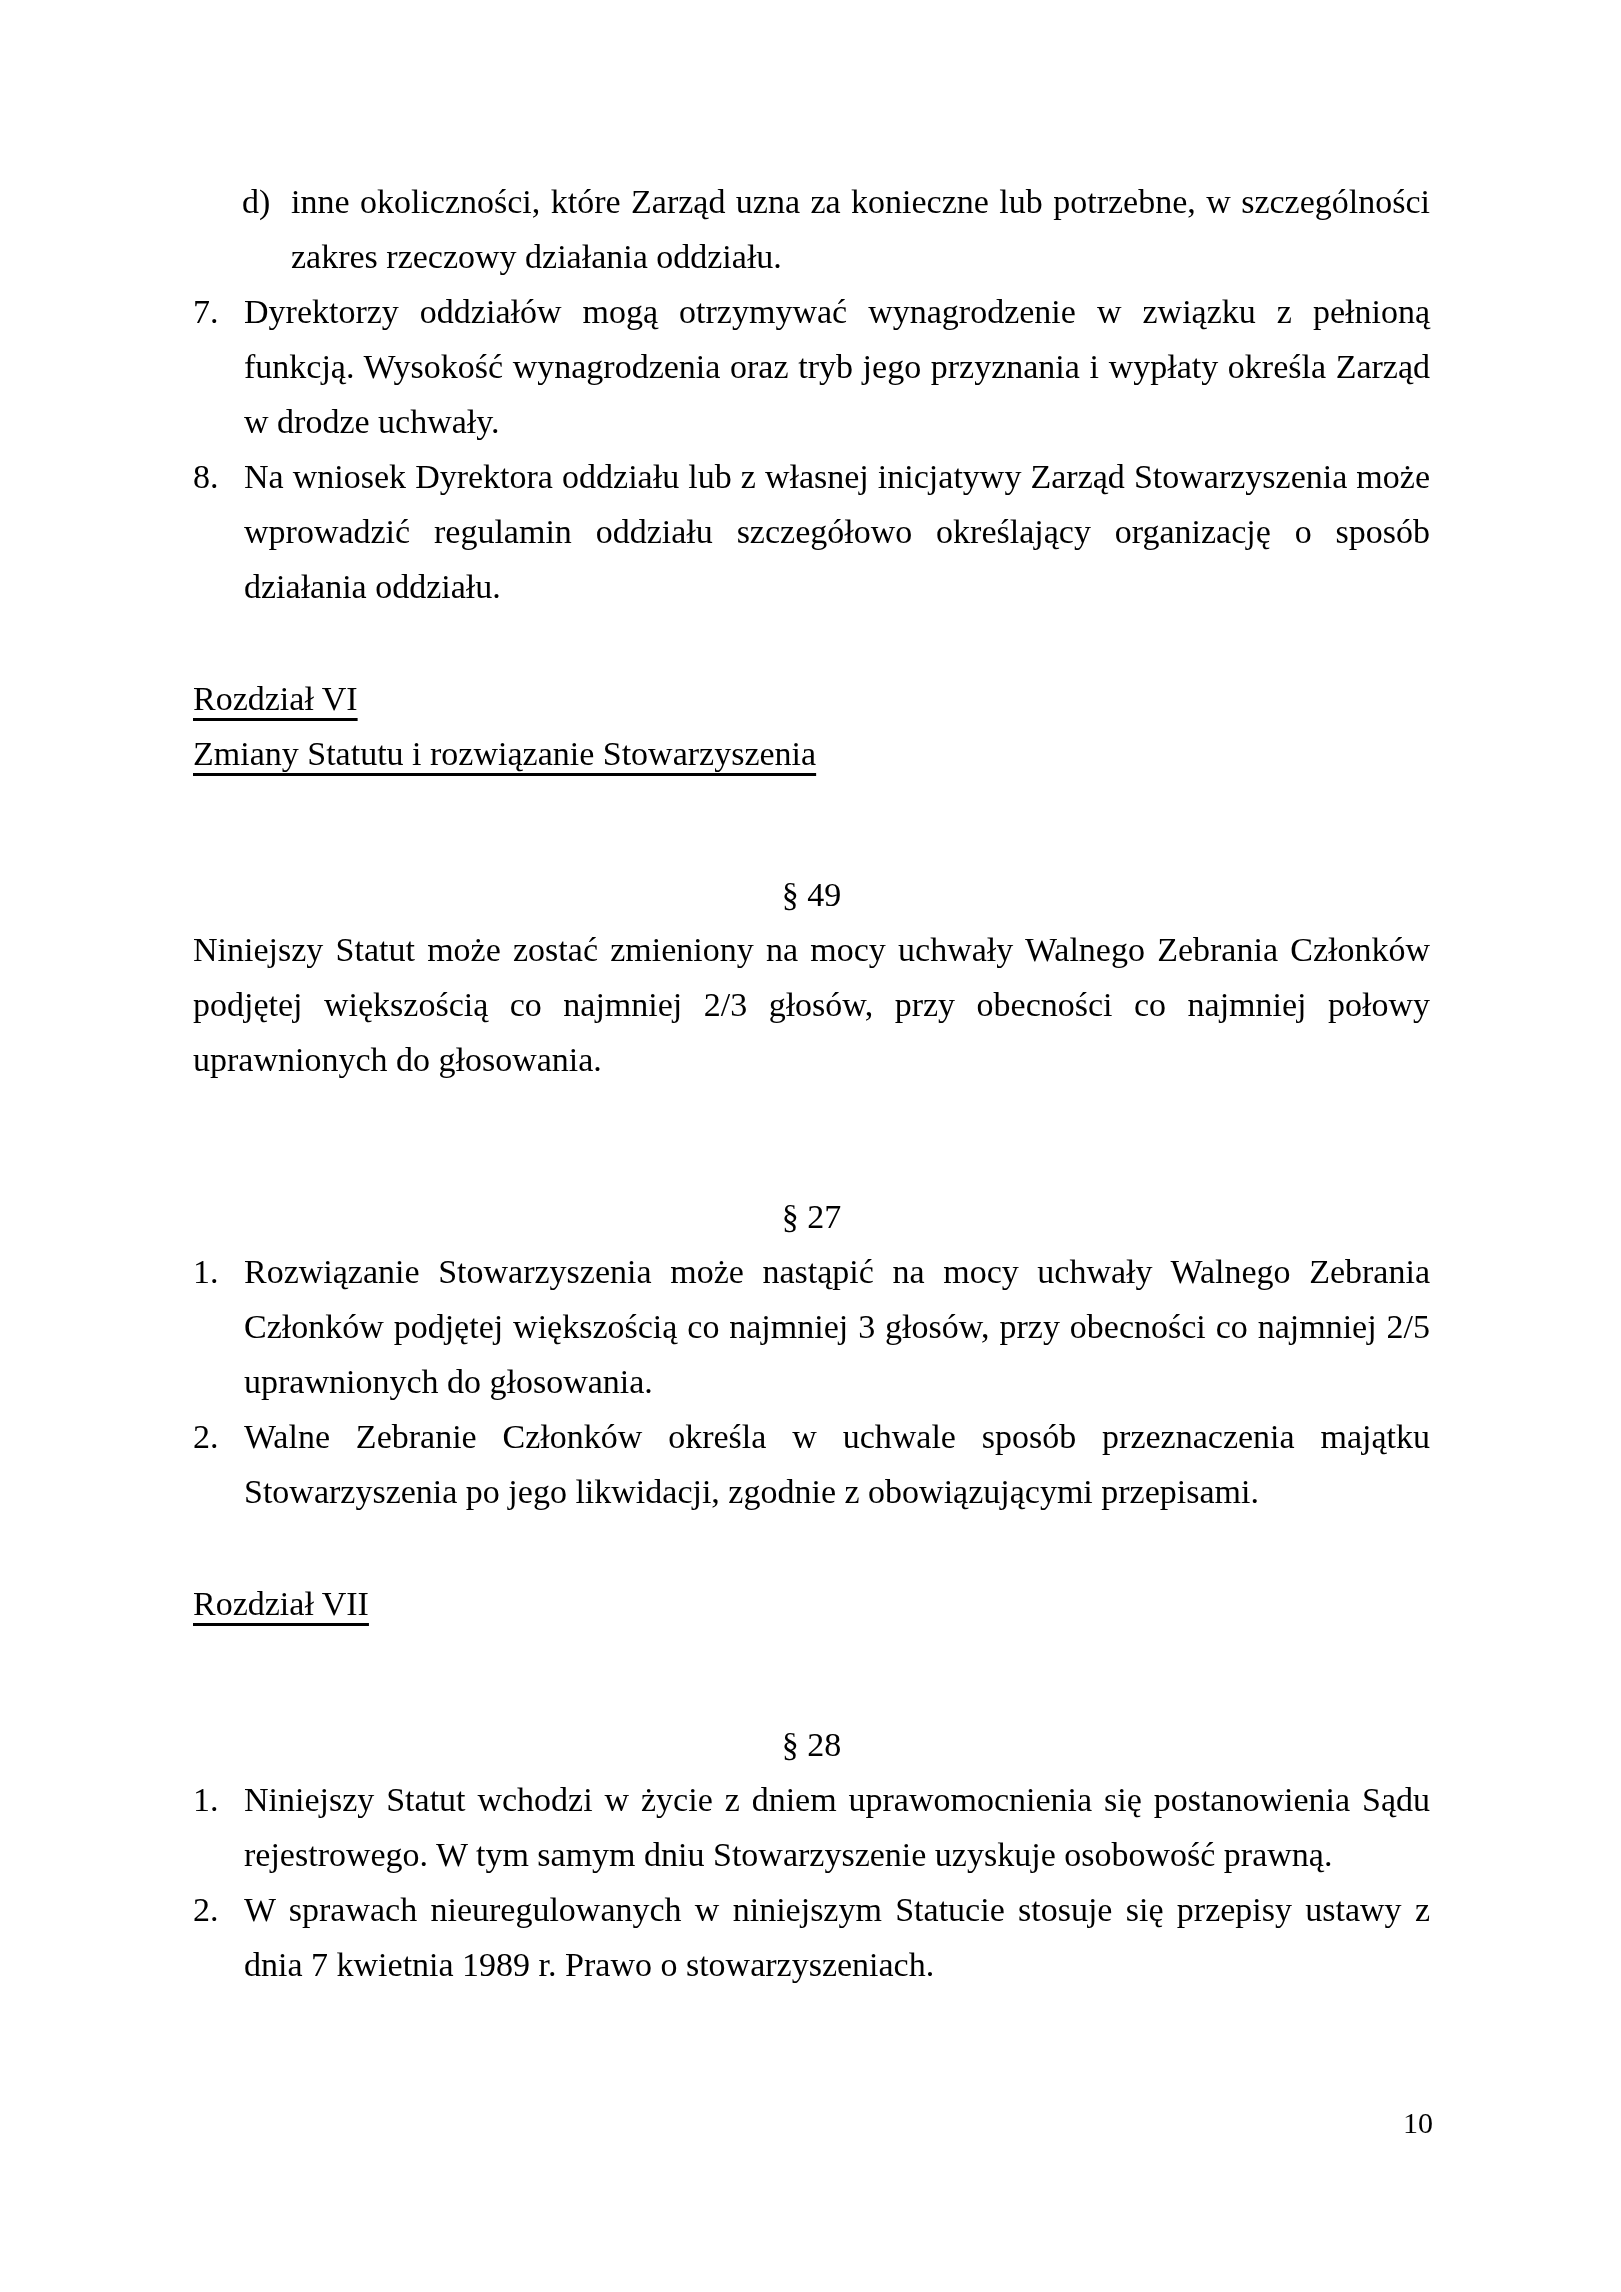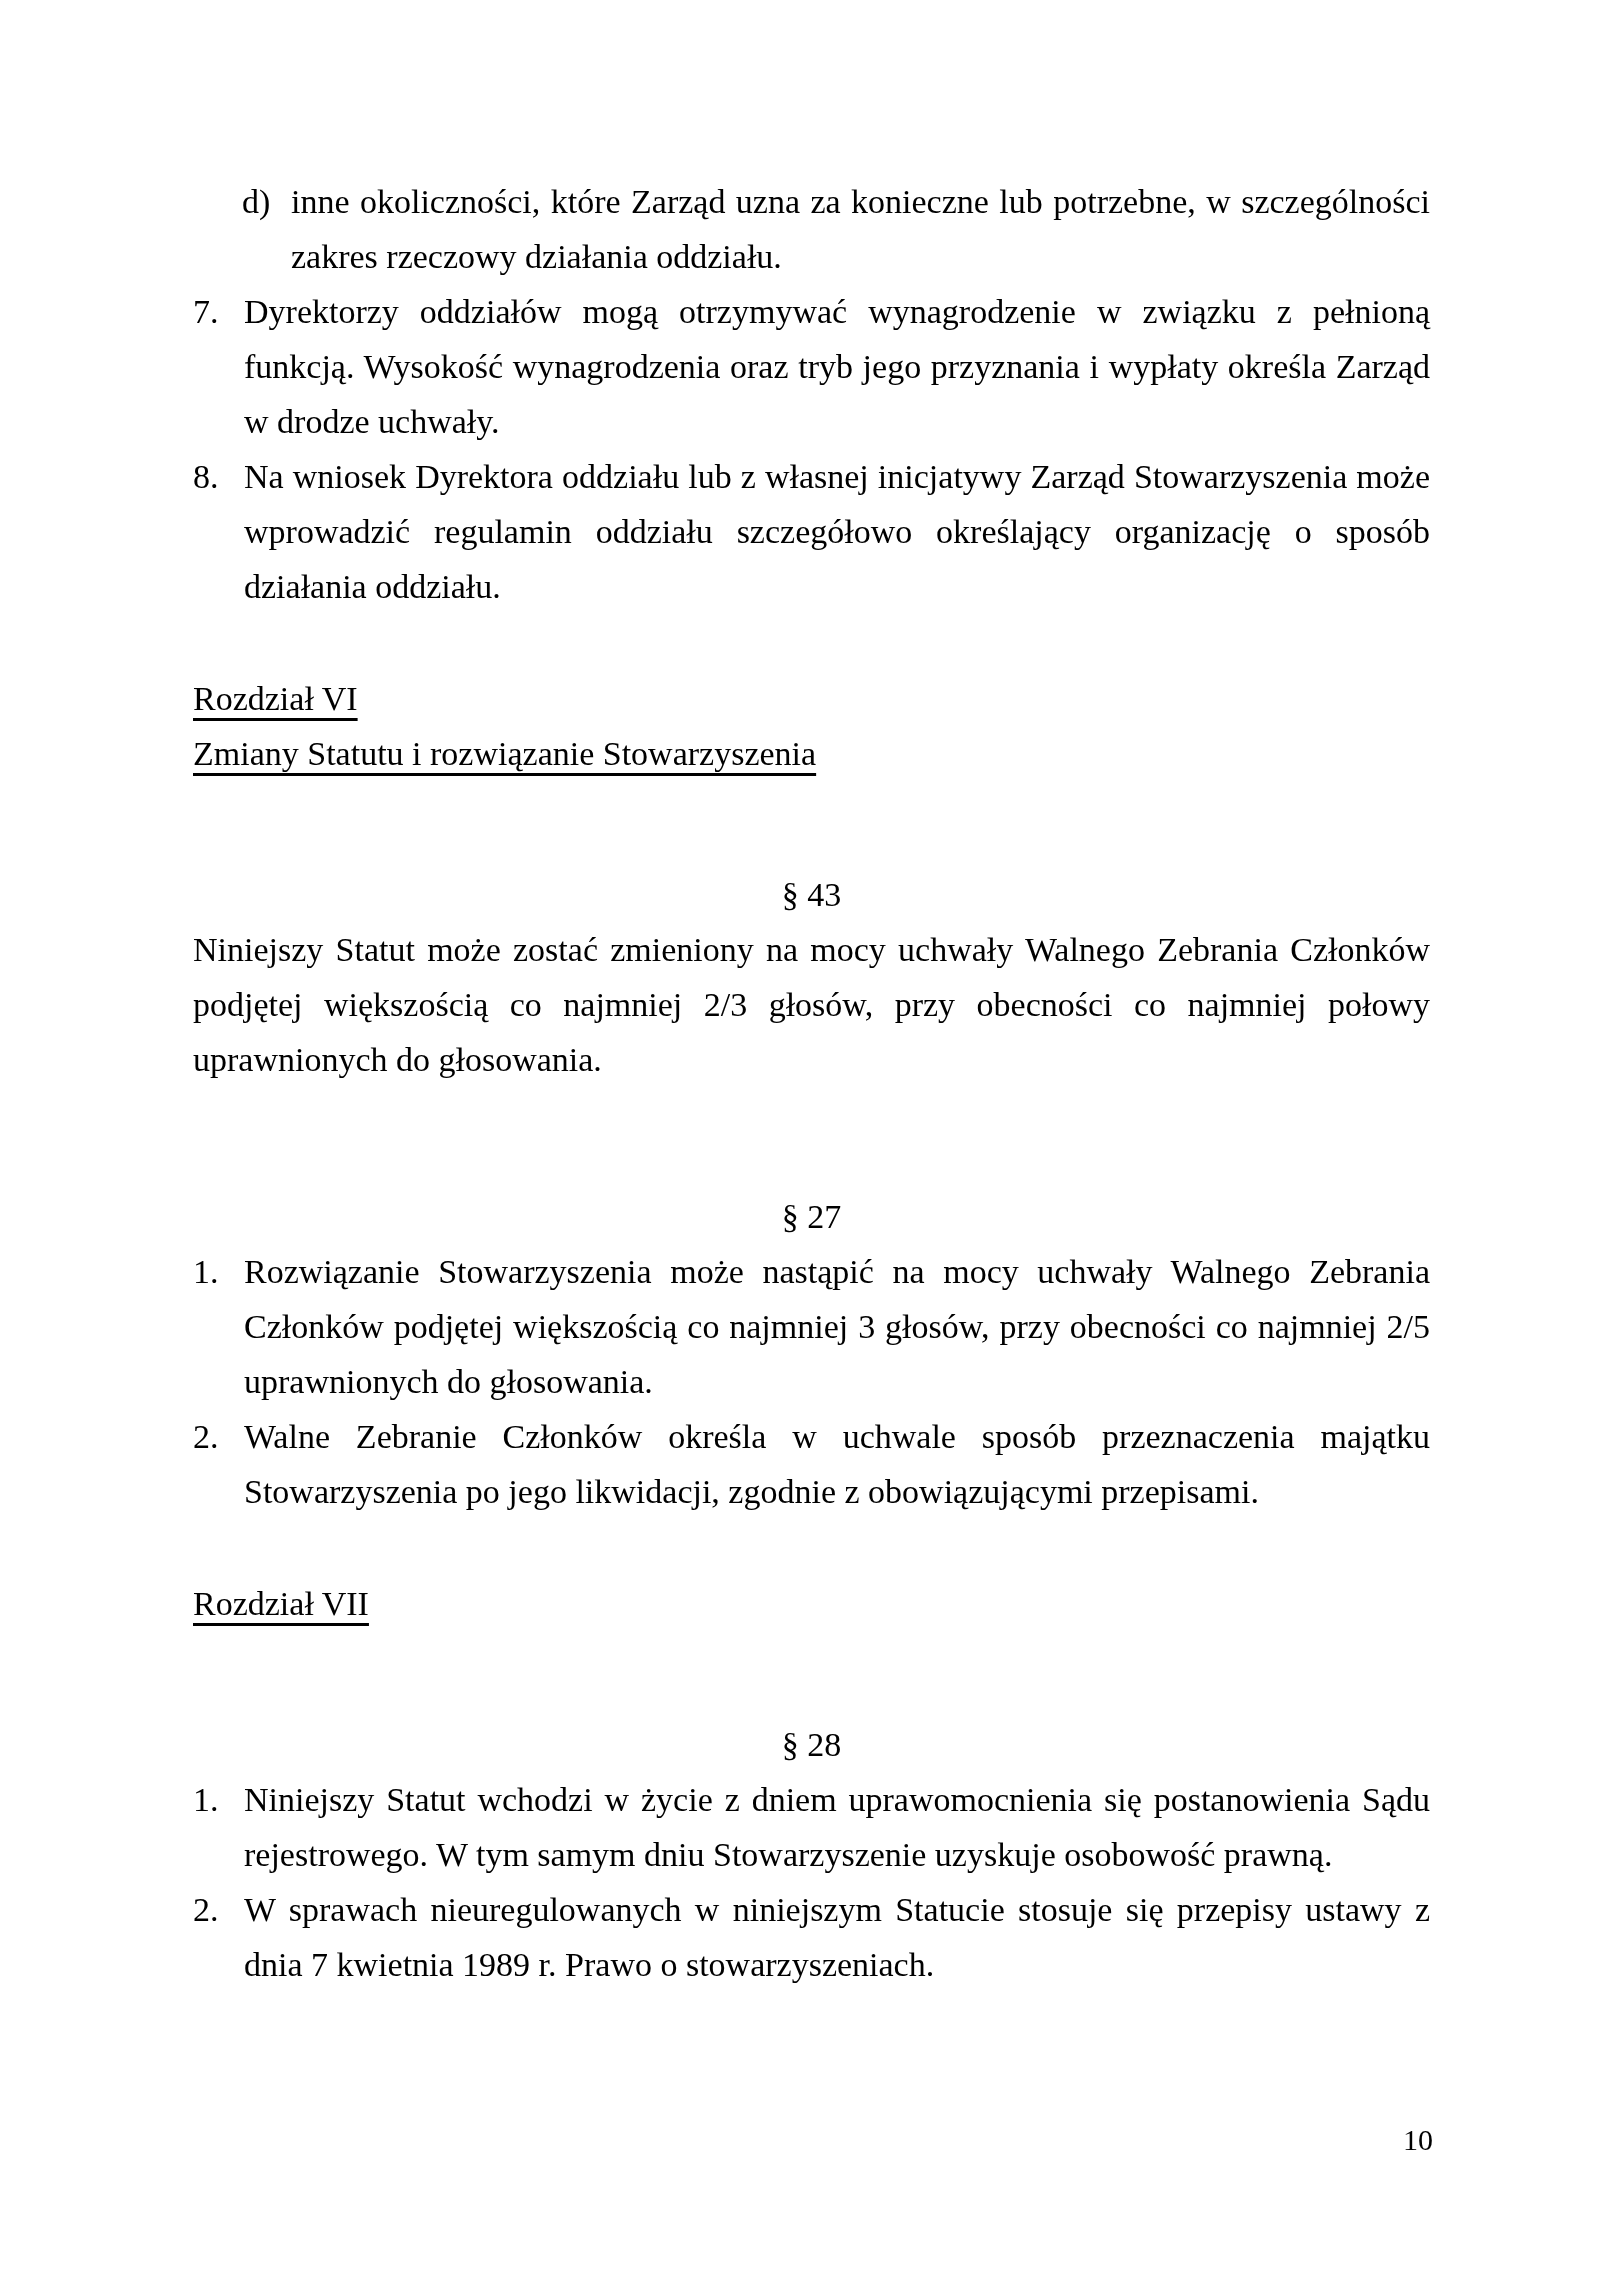--- a/index.html
+++ b/index.html
@@ -60,21 +60,20 @@
   .section-head.wide-gap { margin-top: 102px; }
   .para {
     text-align: justify;
   }
   .page-number {
     position: absolute;
     top: 2105px;
     right: 188px;
     font-size: 30px;
     line-height: 35px;
-    margin-top: 17px;
   }
 </style>
 </head>
 <body>
 
 <div class="page">
   <div class="content">
 
     <div class="li sub">
       <span class="marker">d)</span>
@@ -87,21 +86,21 @@
     </div>
 
     <div class="li">
       <span class="marker">8.</span>
       <span class="li-text">Na wniosek Dyrektora oddziału lub z własnej inicjatywy Zarząd Stowarzyszenia może wprowadzić regulamin oddziału szczegółowo określający organizację o sposób działania oddziału.</span>
     </div>
 
     <div class="chapter-title">Rozdział VI</div>
     <div class="chapter-subtitle">Zmiany Statutu i rozwiązanie Stowarzyszenia</div>
 
-    <div class="section-head">§ 43</div>
+    <div class="section-head">§ 49</div>
     <div class="para">Niniejszy Statut może zostać zmieniony na mocy uchwały Walnego Zebrania Członków podjętej większością co najmniej 2/3 głosów, przy obecności co najmniej połowy uprawnionych do głosowania.</div>
 
     <div class="section-head wide-gap">§ 27</div>
     <div class="li">
       <span class="marker">1.</span>
       <span class="li-text">Rozwiązanie Stowarzyszenia może nastąpić na mocy uchwały Walnego Zebrania Członków podjętej większością co najmniej 3 głosów, przy obecności co najmniej 2/5 uprawnionych do głosowania.</span>
     </div>
     <div class="li">
       <span class="marker">2.</span>
       <span class="li-text">Walne Zebranie Członków określa w uchwale sposób przeznaczenia majątku Stowarzyszenia po jego likwidacji, zgodnie z obowiązującymi przepisami.</span>

